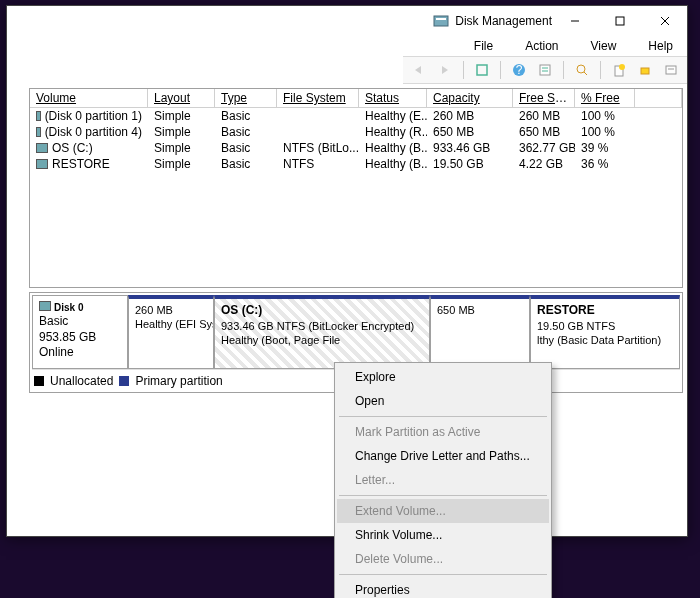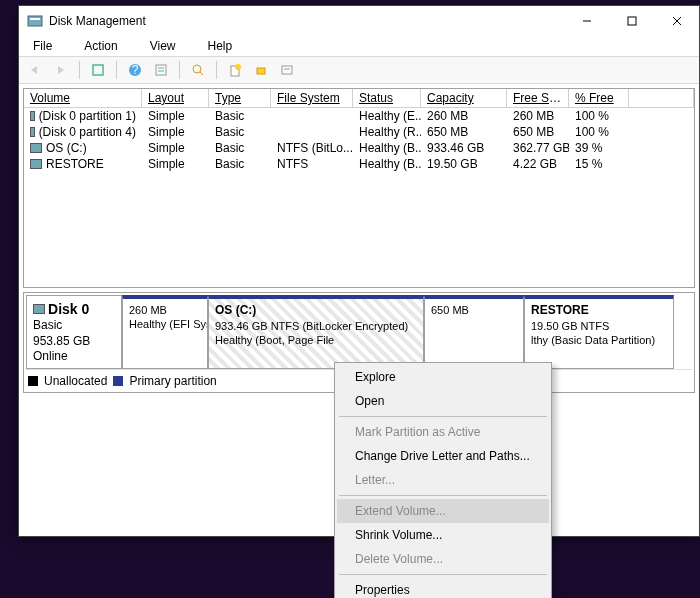--- a/index.html
+++ b/index.html
@@ -1,17 +1,17 @@
 <!DOCTYPE html>
 <html><head>
 <meta charset="utf-8">
 <style>
   * { box-sizing: border-box; font-family: "Segoe UI", Tahoma, sans-serif; font-size: 12px; }
   body { margin: 0; background: #1a0a2e; width: 700px; height: 598px; overflow: hidden; position: relative; }
-  .window { position: absolute; left: 18px; top: 5px; width: 682px; height: 532px; background: #fff; border: 1px solid #444; box-shadow: 0 2px 14px rgba(0,0,0,.5); display: flex; flex-direction: column; }
+  .window { position: absolute; left: 6px; top: 5px; width: 682px; height: 532px; background: #fff; border: 1px solid #444; box-shadow: 0 2px 14px rgba(0,0,0,.5); display: flex; flex-direction: column; align-items: flex-end; }
   .titlebar { height: 30px; display: flex; align-items: center; padding: 0 0 0 8px; background: #fff; }
   .titlebar .app-icon { width: 16px; height: 16px; margin-right: 6px; }
   .titlebar .title { flex: 1; font-size: 12px; }
   .winbtns { display: flex; height: 100%; }
   .winbtn { width: 45px; display: flex; align-items: center; justify-content: center; }
   .menubar { height: 20px; display: flex; align-items: center; padding: 0 6px; gap: 16px; }
   .menubar span { padding: 2px 8px; }
   .toolbar { height: 28px; border-top: 1px solid #d9d9d9; border-bottom: 1px solid #d9d9d9; display: flex; align-items: center; padding: 0 6px; gap: 6px; background: #f8f8f8; }
   .tbtn { width: 20px; height: 20px; display: flex; align-items: center; justify-content: center; opacity: .85; }
   .tbtn.dis { opacity: .35; }
@@ -20,21 +20,21 @@
   .grid { border: 1px solid #a0a0a0; flex: 0 0 200px; overflow: hidden; background: #fff; }
   .ghead, .grow { display: flex; }
   .ghead { background: #fff; border-bottom: 1px solid #d0d0d0; }
   .gh { border-right: 1px solid #d0d0d0; padding: 2px 6px; white-space: nowrap; overflow: hidden; text-overflow: ellipsis; position: relative; text-decoration: underline; }
   .gc { padding: 1px 6px; white-space: nowrap; overflow: hidden; text-overflow: ellipsis; display: flex; align-items: center; gap: 4px; }
   .c0{width:118px}.c1{width:67px}.c2{width:62px}.c3{width:82px}.c4{width:68px}.c5{width:86px}.c6{width:62px}.c7{width:60px}.c8{flex:1}
   .disk-icon { width:12px; height:10px; background:#6fa8b0; border:1px solid #555; display:inline-block; }
   .lower { border:1px solid #a0a0a0; flex:0 0 auto; padding:2px; display:flex; flex-direction:column; background:#fff;}
   .diskrow { display:flex; height:74px; }
   .dlabel { width:96px; border:1px solid #a0a0a0; padding:4px 6px; font-size:11px; line-height:1.3; }
-  .dlabel b{font-size:14px}
+  .dlabel b{font-size:10px}
   .parts { flex:1; display:flex; gap:0; }
   .part { border:1px solid #a0a0a0; border-top:4px solid #2a3b8f; padding:4px 6px; font-size:11px; line-height:1.3; overflow:hidden; white-space:nowrap; }
   .part.sel { background: repeating-linear-gradient(45deg,#fff,#fff 4px,#e8e8e8 4px,#e8e8e8 8px); }
   .spacer { flex:1 1 auto; }
   .legend { display:flex; align-items:center; gap:6px; padding:4px 2px 2px; border-top:1px solid #e0e0e0; margin-top:auto; font-size:11px;}
   .sw { width:10px; height:10px; display:inline-block; }
   .sw.un { background:#000; }
   .sw.pp { background:#2a3b8f; }
   .ctxmenu { position:absolute; left:334px; top:362px; width:218px; background:#f0f0f0; border:1px solid #a0a0a0; box-shadow:4px 4px 6px rgba(0,0,0,.25); padding:2px; z-index:10;}
   .mi { padding:5px 18px; font-size:12px; }
@@ -249,21 +249,21 @@
             <div class="gc c4">
               <span>Healthy (B...</span>
             </div>
             <div class="gc c5">
               <span>19.50 GB</span>
             </div>
             <div class="gc c6">
               <span>4.22 GB</span>
             </div>
             <div class="gc c7">
-              <span>15 %</span>
+              <span>36 %</span>
             </div>
           </div>
         </div>
     </div>
 
     <div class="lower">
       <div class="diskrow">
         <div class="dlabel">
           <span class="disk-icon"></span>
           <b>Disk 0</b><br>

